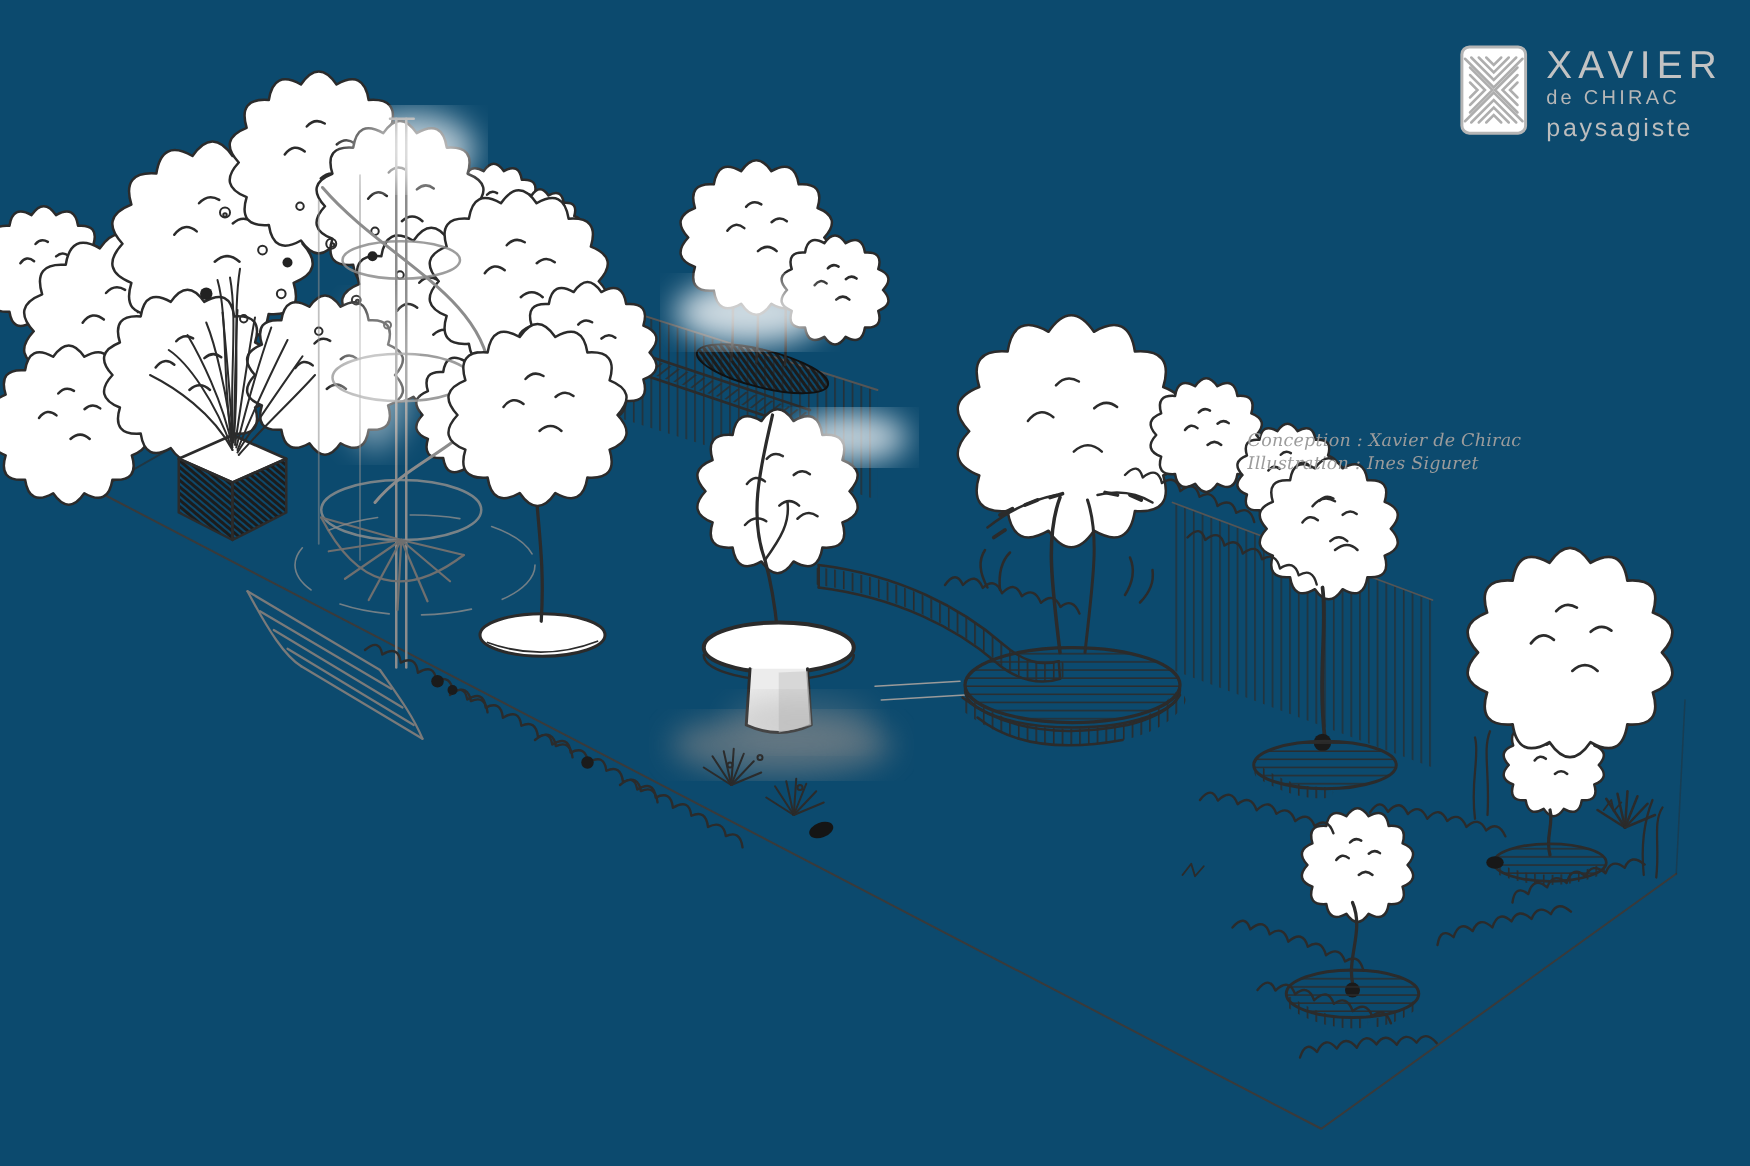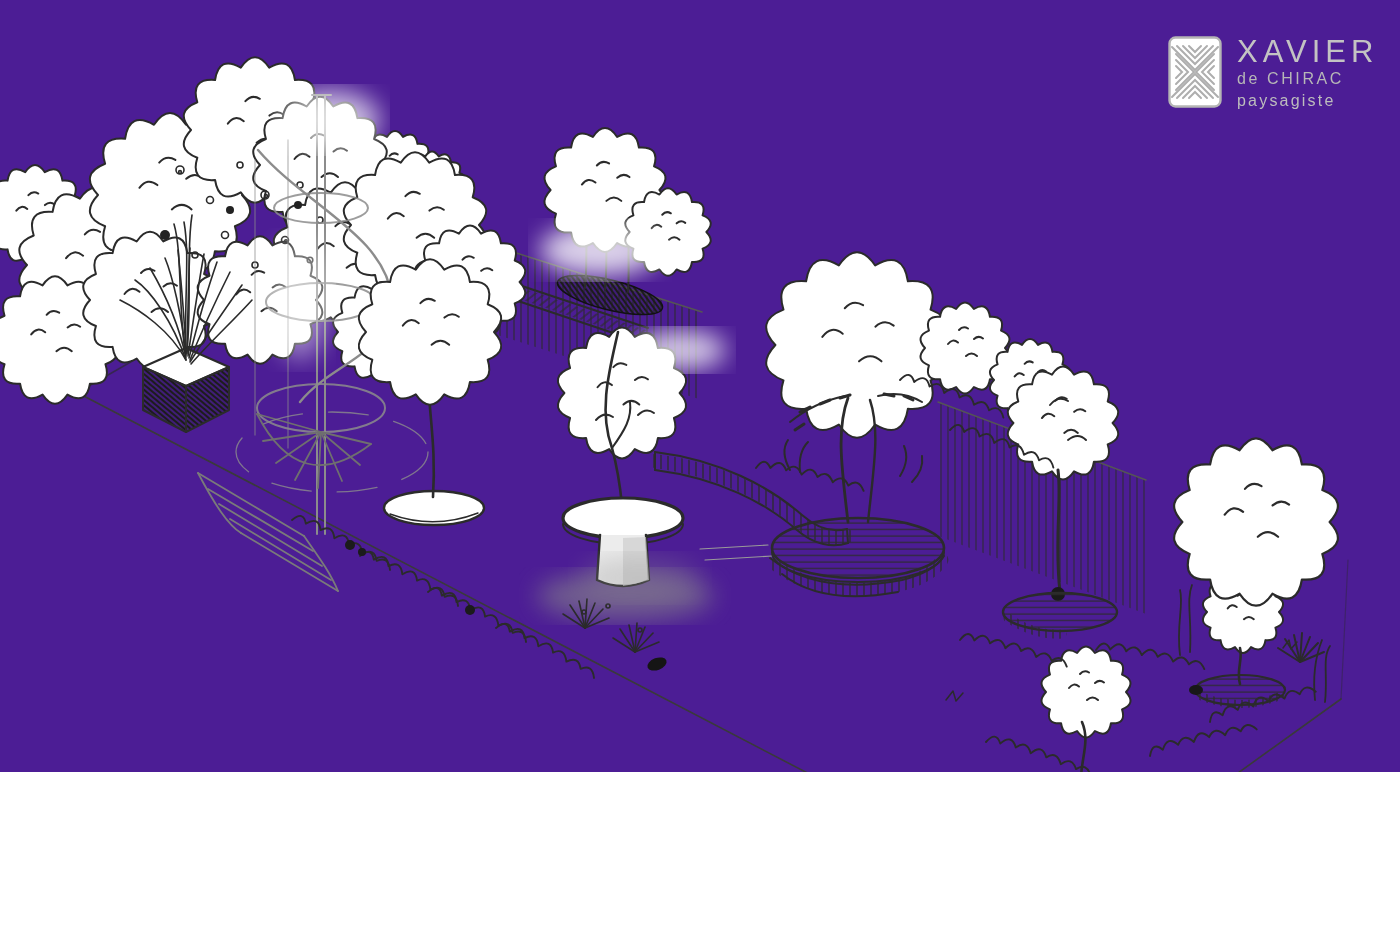--- a/index.html
+++ b/index.html
@@ -1,25 +1,25 @@
 <!DOCTYPE html>
 <html><head>
 <meta charset="utf-8">
 <style>
   html,body{margin:0;padding:0;background:#ffffff;}
-  .stage{position:relative;width:1400px;height:772px;background:#4c1d95;overflow:hidden;
+  .stage{position:relative;width:1400px;height:933px;background:#0c4a6e;overflow:hidden;
          font-family:"Liberation Sans",sans-serif;}
   .sketch{position:absolute;left:0;top:0;width:1400px;height:933px;}
   
   .logo{position:absolute;left:1168px;top:36px;display:flex;align-items:flex-start;}
   .logo-mark{width:54px;height:72px;flex:0 0 auto;}
   .logo-text{margin-left:15px;color:#bdbdbd;}
   .logo-text .l1{font-size:31px;letter-spacing:5px;line-height:1;color:#c3c3c3;font-weight:400;}
   .logo-text .l2{font-size:16px;letter-spacing:2.6px;margin-top:3px;color:#b7b7b7;}
-  .logo-text .l3{font-size:16px;letter-spacing:2.2px;margin-top:4px;color:#bdbdbd;}
+  .logo-text .l3{font-size:20px;letter-spacing:2.2px;margin-top:4px;color:#bdbdbd;}
   
   .credits{position:absolute;left:998px;top:344px;font-family:"DejaVu Serif",serif;
            font-style:italic;font-size:14px;line-height:1.32;color:#9c9c9c;letter-spacing:.2px;}
 </style>
 </head>
 <body>
 
 <div class="stage">
 
 <svg class="sketch" viewBox="0 0 1400 933" xmlns="http://www.w3.org/2000/svg">
@@ -351,14 +351,18 @@
         <path d="M46,24 L34,36 L46,48"></path>
         <path d="M46,18 L28,36 L46,54"></path>
   </svg>
   <div class="logo-text">
     <div class="l1">XAVIER</div>
     <div class="l2">de CHIRAC</div>
     <div class="l3">paysagiste</div>
   </div>
 </div>
 
-
+<div class="credits">
+  <div>Conception : Xavier de Chirac</div>
+  <div>Illustration : Ines Siguret</div>
 </div>
 
+</div>
+
 </body></html>

